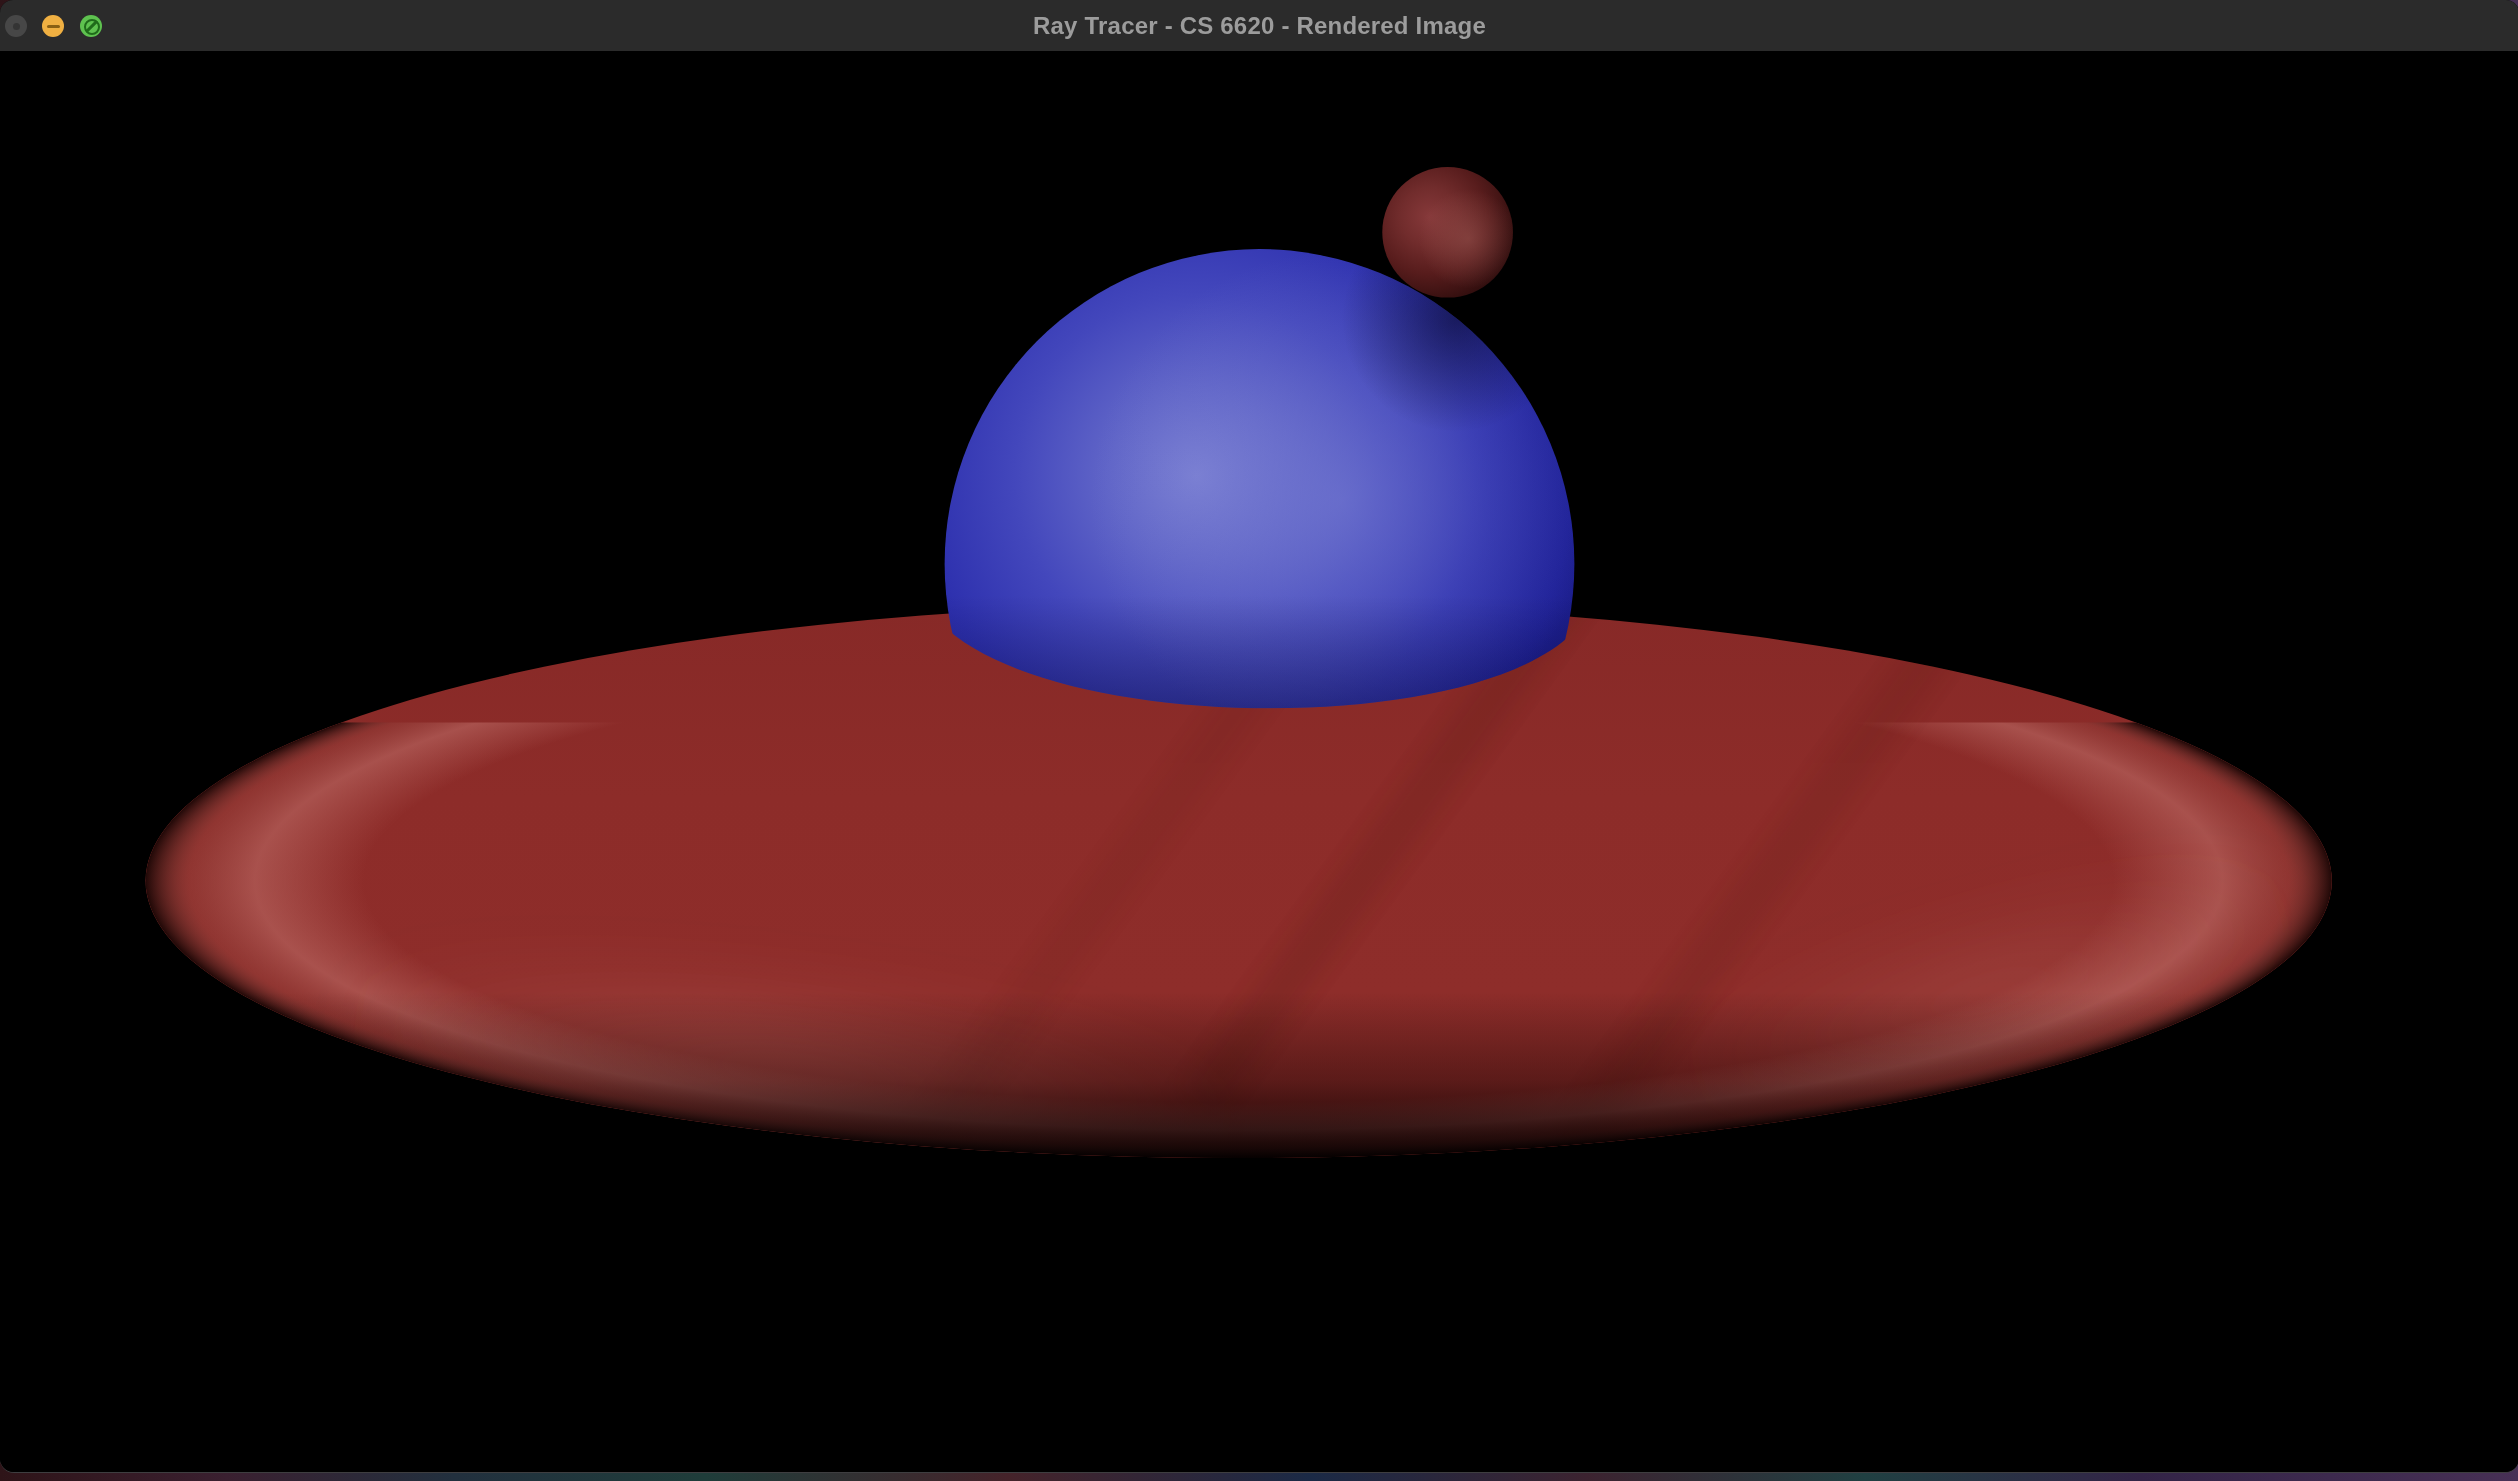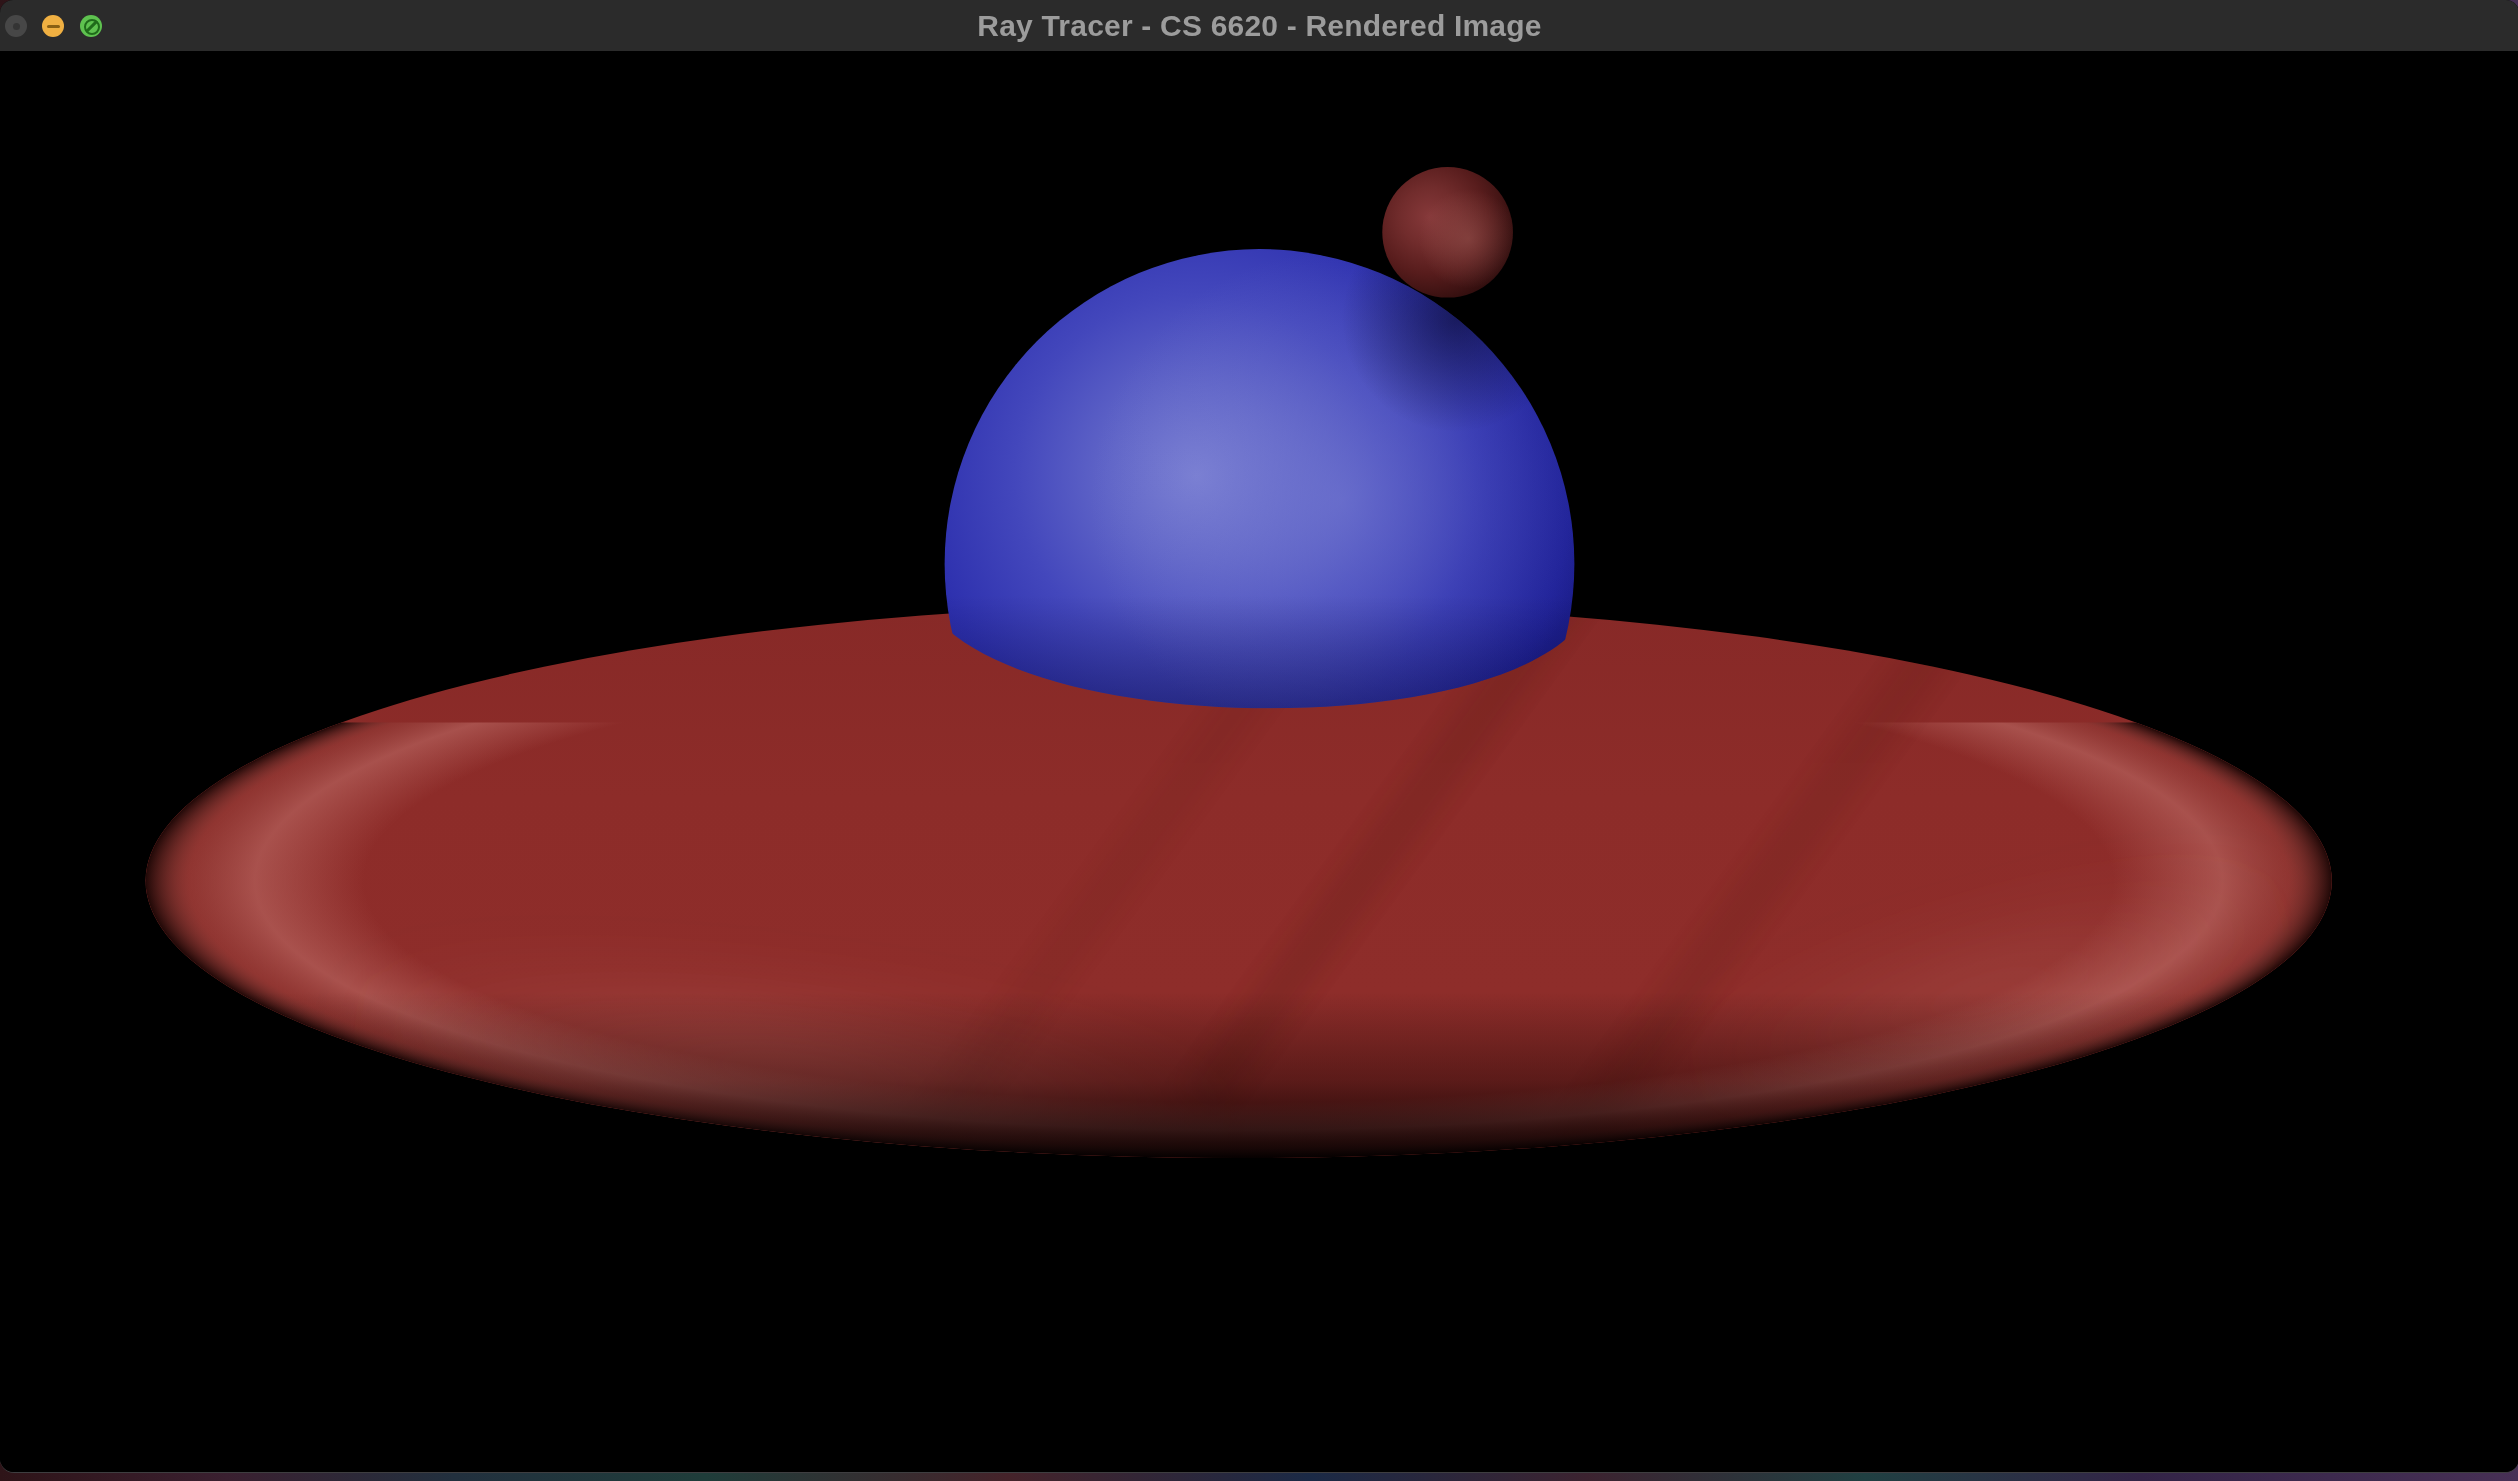--- a/index.html
+++ b/index.html
@@ -16,21 +16,21 @@
   }
   .window{
     position:absolute;left:0;right:0;top:0;bottom:9px;
     background:#000;border-radius:13px 13px 14px 14px;overflow:hidden;
     box-shadow:0 1px 0 #3e3e40;
   }
   .titlebar{
     position:relative;height:51px;background:#2b2b2b;
   }
   .title{
-    text-align:center;line-height:51px;font-size:30px;font-weight:700;
+    text-align:center;line-height:51px;font-size:24px;font-weight:700;
     color:#9c9c9c;letter-spacing:0.2px;
   }
   .traffic{position:absolute;left:0;top:0;height:51px;width:129px;}
   .tl{
     position:absolute;top:15px;width:22px;height:22px;border-radius:50%;
     border:none;padding:0;cursor:default;display:block;
   }
   .tl.close{left:5px;background:#474747;}
   .tl.min{left:42px;background:#f0b042;}
   .tl.zoomb{left:80px;background:#5ec24f;}

